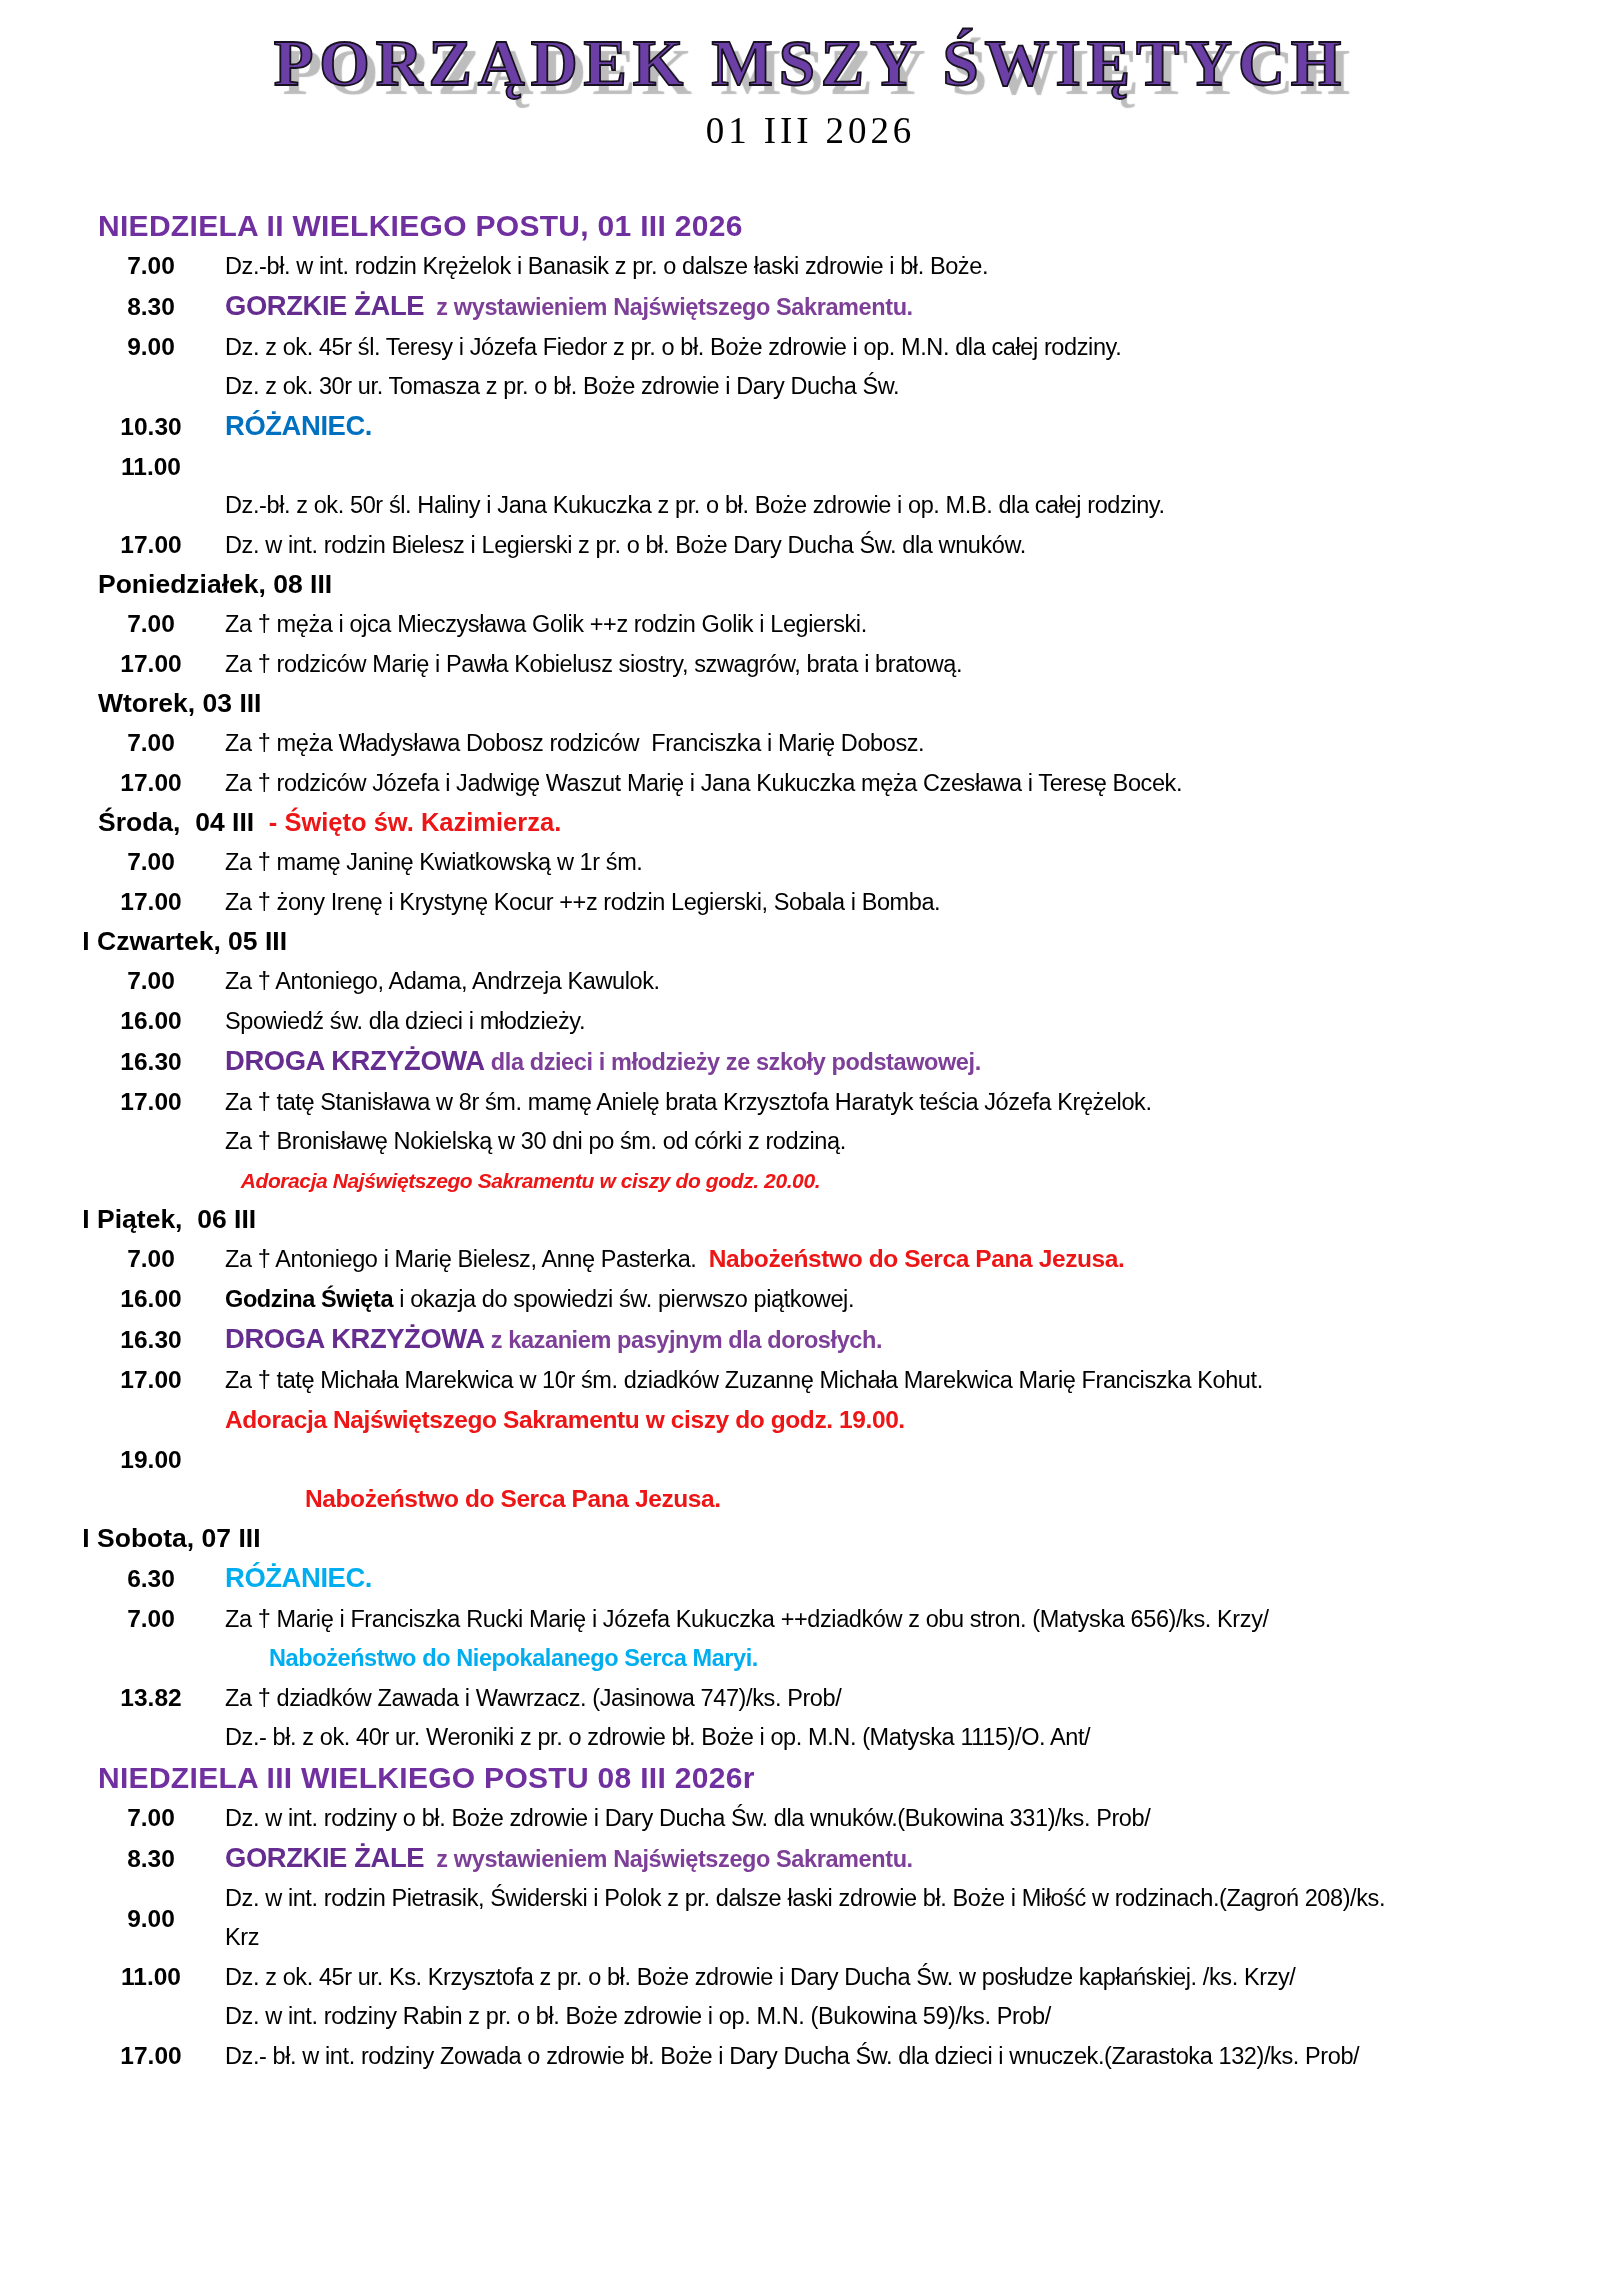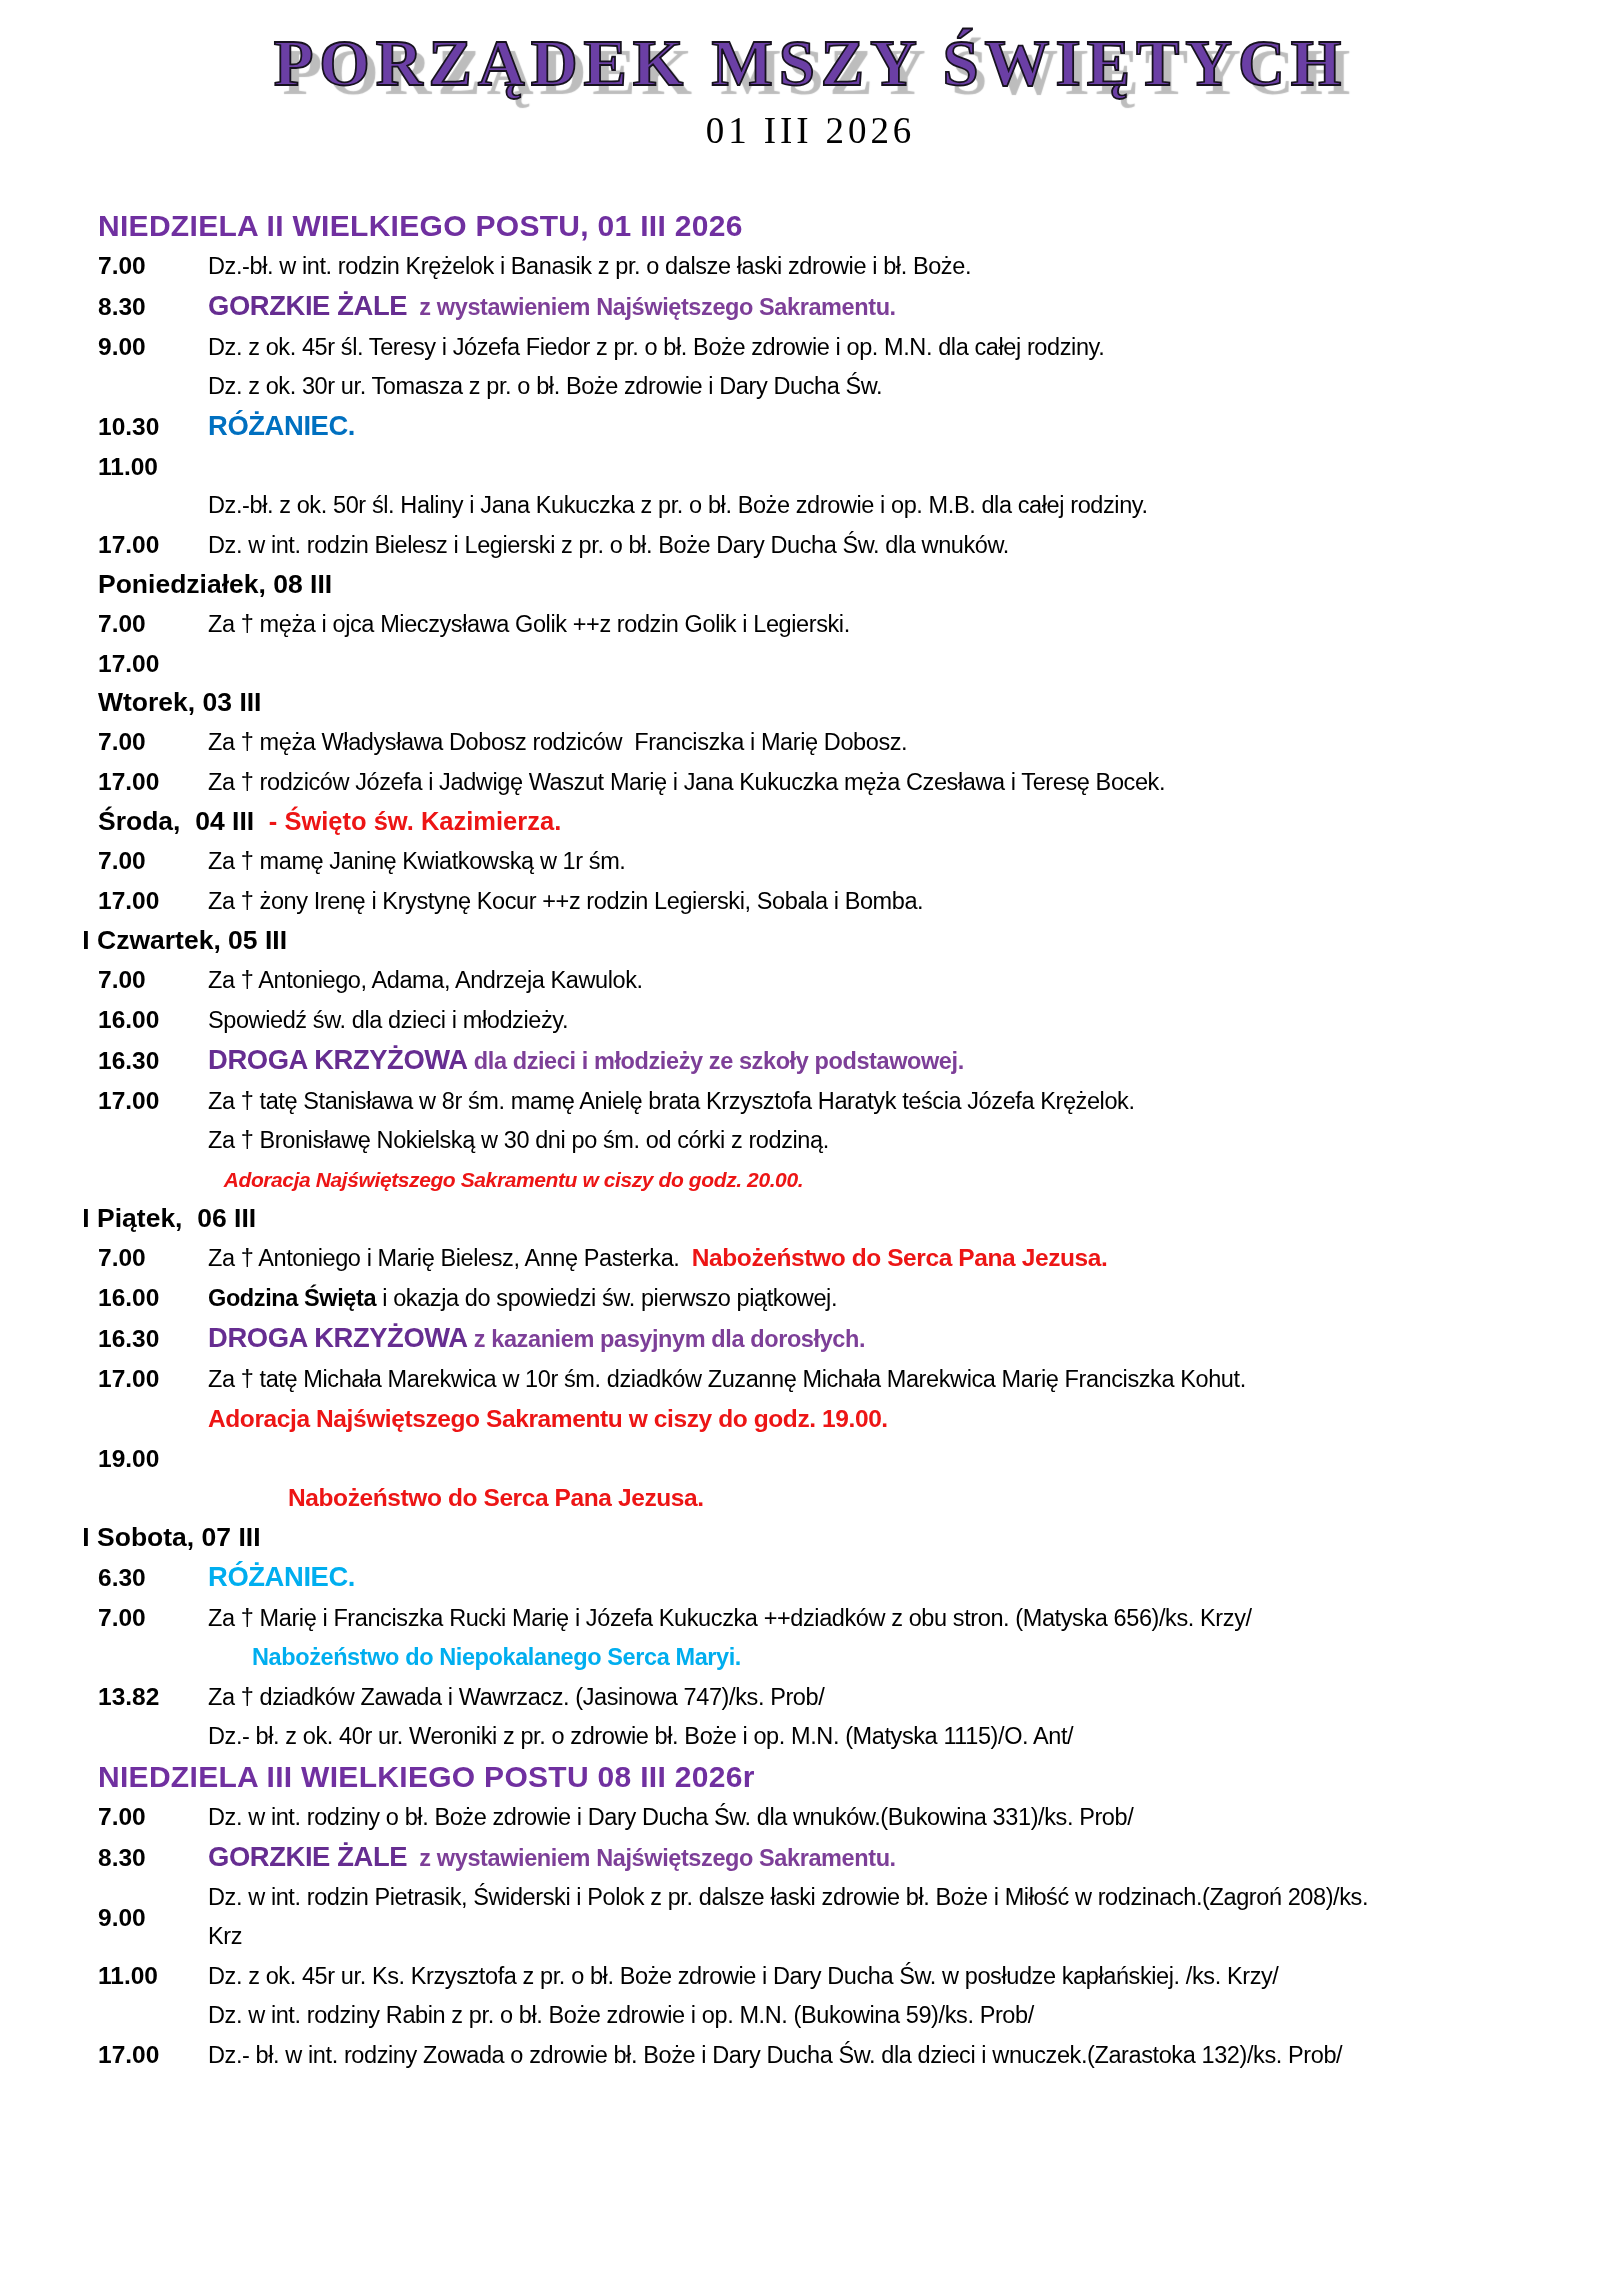--- a/index.html
+++ b/index.html
@@ -29,21 +29,21 @@
     white-space:pre;
   }
   .date-title{
     font-family:"Liberation Serif",serif;font-size:37px;letter-spacing:3.9px;
     color:#000;margin-top:12px;white-space:pre;
   }
   .content{padding-left:98px;padding-right:35px;margin-top:53px;}
   .srow{display:flex;align-items:baseline;}
   .srow.center{align-items:center;}
   .time{
-    flex:0 0 106px;margin-right:4px;text-align:left;
+    flex:0 0 106px;margin-right:21px;text-align:center;
     font-weight:700;font-size:24.5px;line-height:39px;white-space:pre;
   }
   .time.mid{line-height:27.4px;}
   .txt{
     font-size:23.5px;line-height:39px;letter-spacing:-0.4px;white-space:pre-wrap;
     min-height:39px;
   }
   .section-header{
     font-weight:700;font-size:30px;line-height:41px;color:var(--header_purple);
     letter-spacing:0.3px;white-space:pre;
@@ -106,20 +106,21 @@
         <div class="time">17.00</div>
         <div class="txt"><span class="sg-b">Dz. w int. rodzin Bielesz i Legierski z pr. o bł. Boże Dary Ducha Św. dla wnuków.</span></div>
       </div>
       <div class="day-header"><span class="sg-day">Poniedziałek, 08 III</span></div>
       <div class="srow">
         <div class="time">7.00</div>
         <div class="txt"><span class="sg-b">Za † męża i ojca Mieczysława Golik ++z rodzin Golik i Legierski.</span></div>
       </div>
       <div class="srow">
         <div class="time">17.00</div>
+        <div class="txt"><span class="sg-b">Za † rodziców Marię i Pawła Kobielusz siostry, szwagrów, brata i bratową.</span></div>
       </div>
       <div class="day-header"><span class="sg-day">Wtorek, 03 III</span></div>
       <div class="srow">
         <div class="time">7.00</div>
         <div class="txt"><span class="sg-b">Za † męża Władysława Dobosz rodziców  Franciszka i Marię Dobosz.</span></div>
       </div>
       <div class="srow">
         <div class="time">17.00</div>
         <div class="txt"><span class="sg-b">Za † rodziców Józefa i Jadwigę Waszut Marię i Jana Kukuczka męża Czesława i Teresę Bocek.</span></div>
       </div>

